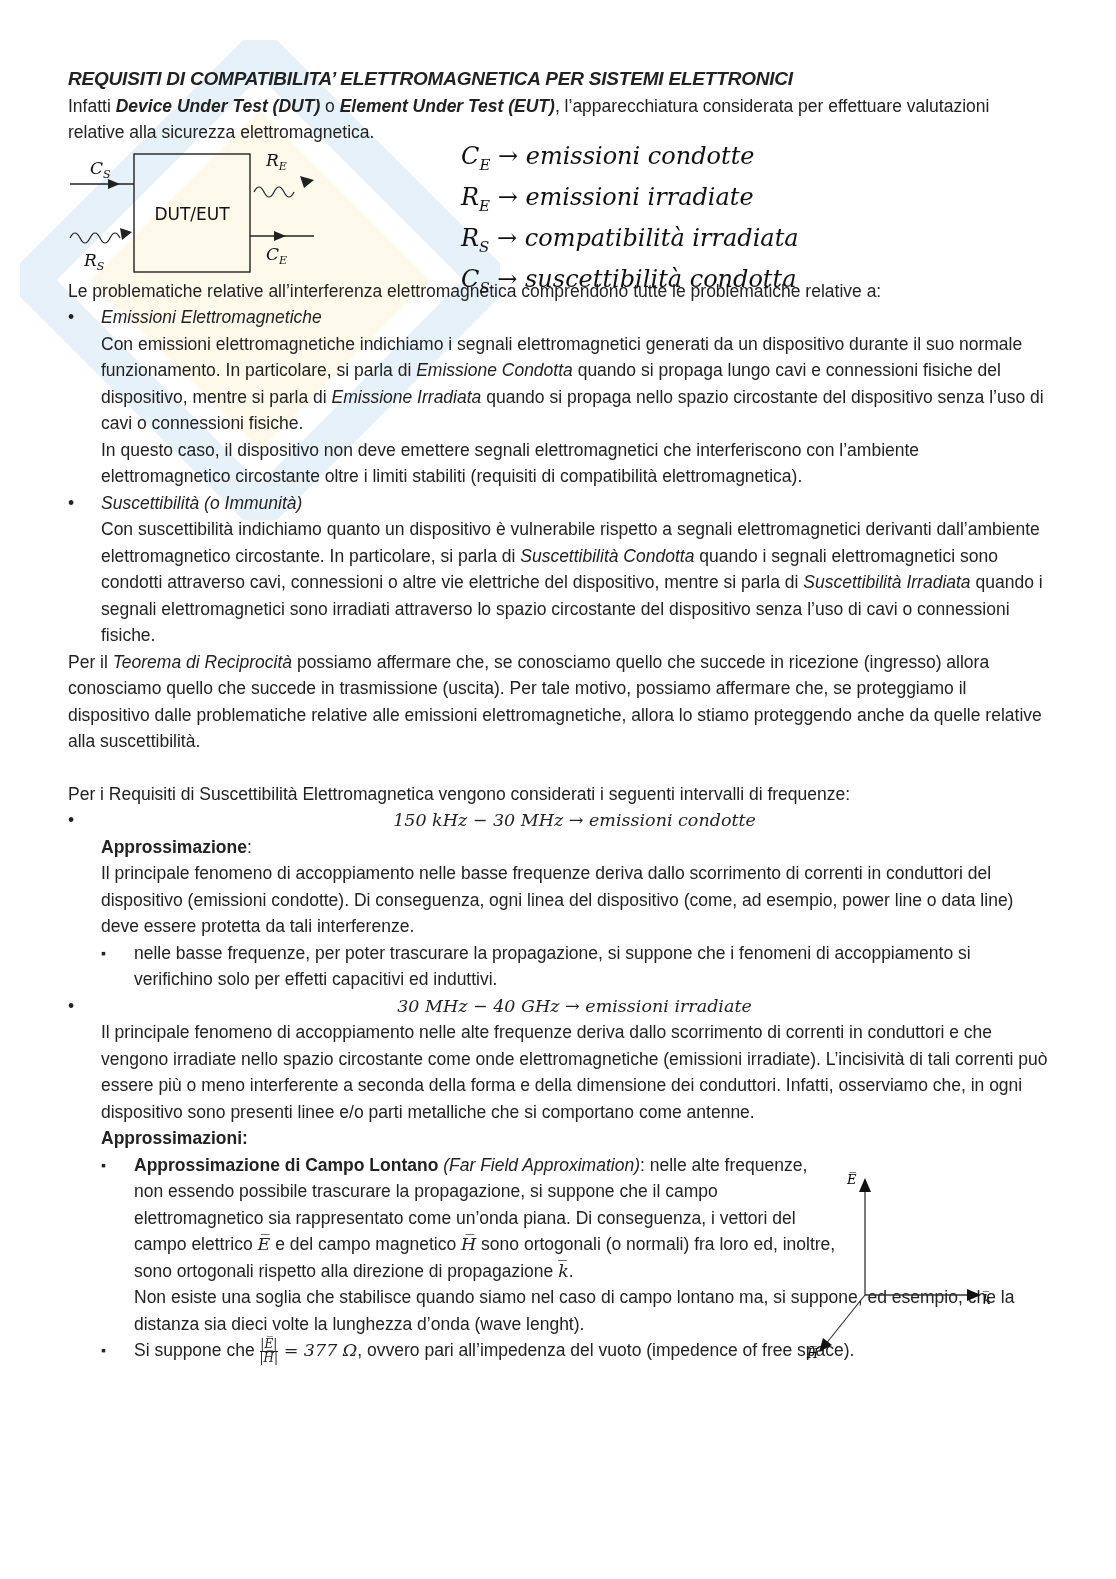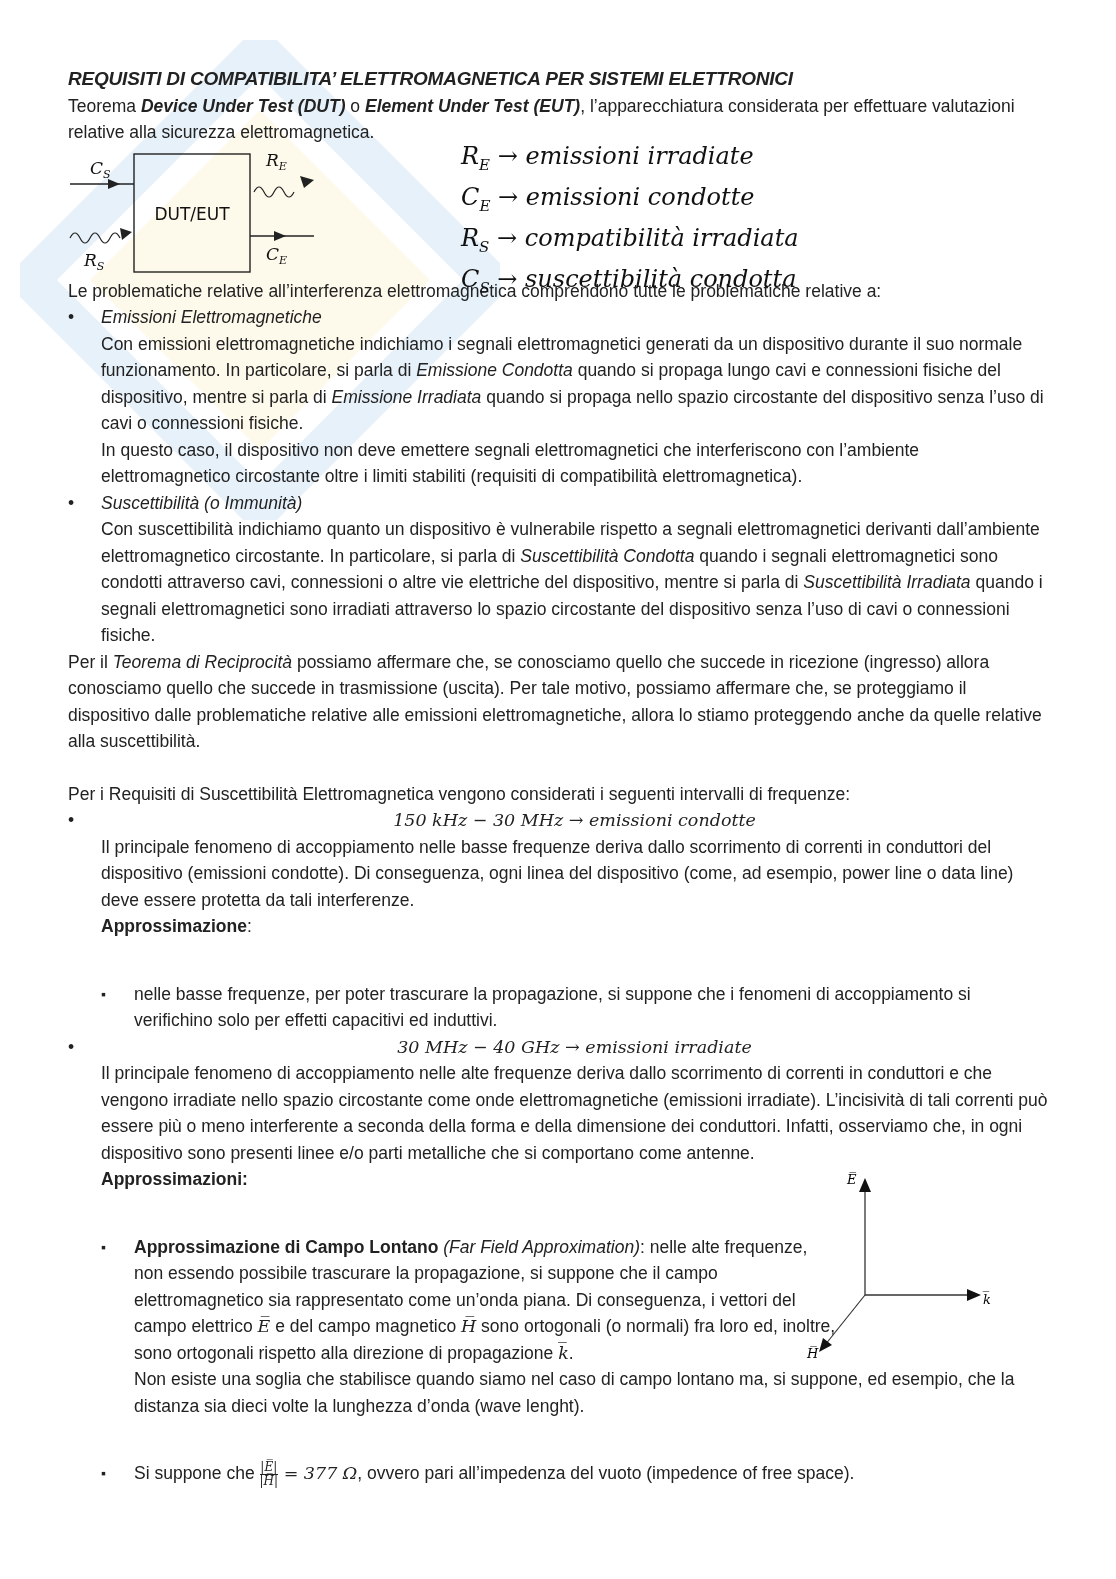--- a/index.html
+++ b/index.html
@@ -12,63 +12,63 @@
   .i { font-style: italic; }
   .b { font-weight: bold; }
   .math { font-family: "DejaVu Serif", serif; font-style: italic; text-align: center; }
   .diagram { position: relative; height: 132px; }
   .defs { position: absolute; left: 393px; top: -6px; font-family: "DejaVu Serif", serif; font-style: italic; font-size: 24px; line-height: 32.5px; color: #111; }
   .defs sub { font-size: 15px; }
   ul.bullets { list-style: none; margin: 0; padding: 0; }
   ul.bullets > li { position: relative; padding-left: 33px; }
   ul.bullets > li::before { content: "\2022"; position: absolute; left: 0; top: 0; }
   ul.squares { list-style: none; margin: 0; padding: 0; }
-  ul.squares > li { position: relative; padding-left: 33px; margin-top: 41px; }
+  ul.squares > li { position: relative; padding-left: 33px; }
   ul.squares > li::before { content: "\25AA"; position: absolute; left: 0; top: 0; font-size: 14px; }
   .gap { height: 26px; }
   .vecfig { position: absolute; left: 795px; top: 1170px; width: 200px; height: 190px; }
   .frac { display: inline-block; vertical-align: middle; text-align: center; font-size: 12px; line-height: 13px; font-family: "DejaVu Serif", serif; font-style: italic; }
   .frac span { display: block; }
   .frac .num { border-bottom: 1px solid #222; }
 </style>
 </head>
 <body>
 
 <svg class="watermark" viewBox="0 0 480 480">
   <polygon points="240,10 470,240 240,470 10,240" fill="none" stroke="#7fb3e0" stroke-width="38"></polygon>
   <polygon points="240,70 410,240 240,410 70,240" fill="#f6d94a" opacity="0.6"></polygon>
 </svg>
 
 <div class="page">
   <div class="title">REQUISITI DI COMPATIBILITA’ ELETTROMAGNETICA PER SISTEMI ELETTRONICI</div>
 
   <div>
-    <span>Teorema </span><span class="bi">Device Under Test (DUT)</span><span> o </span><span class="bi">Element Under Test (EUT)</span><span>, l’apparecchiatura considerata per effettuare valutazioni relative alla sicurezza elettromagnetica.</span>
+    <span>Infatti </span><span class="bi">Device Under Test (DUT)</span><span> o </span><span class="bi">Element Under Test (EUT)</span><span>, l’apparecchiatura considerata per effettuare valutazioni relative alla sicurezza elettromagnetica.</span>
   </div>
 
   <div class="diagram">
     <svg width="260" height="132" viewBox="0 0 260 132">
       <rect x="66" y="8" width="116" height="118" fill="none" stroke="#222" stroke-width="1.4"></rect>
       <text x="124" y="74" text-anchor="middle" font-family="DejaVu Sans, sans-serif" font-size="17" fill="#111">DUT/EUT</text>
       <line x1="2" y1="38" x2="66" y2="38" stroke="#222" stroke-width="1.3"></line>
       <polygon points="40,33 52,38 40,43" fill="#222"></polygon>
       <text x="22" y="28" font-family="DejaVu Serif, serif" font-style="italic" font-size="17" fill="#111">C<tspan font-size="11" dy="4">S</tspan></text>
       <path d="M2,92 q5,-10 10,0 q5,10 10,0 q5,-10 10,0 q5,10 10,0 q5,-10 10,0" fill="none" stroke="#222" stroke-width="1.2"></path>
       <polygon points="52,82 64,86 54,94" fill="#222"></polygon>
       <text x="16" y="120" font-family="DejaVu Serif, serif" font-style="italic" font-size="17" fill="#111">R<tspan font-size="11" dy="4">S</tspan></text>
       <path d="M186,46 q5,-10 10,0 q5,10 10,0 q5,-10 10,0 q5,10 10,0" fill="none" stroke="#222" stroke-width="1.2"></path>
       <polygon points="232,30 246,34 236,42" fill="#222"></polygon>
       <text x="198" y="20" font-family="DejaVu Serif, serif" font-style="italic" font-size="17" fill="#111">R<tspan font-size="11" dy="4">E</tspan></text>
       <line x1="182" y1="90" x2="246" y2="90" stroke="#222" stroke-width="1.3"></line>
       <polygon points="206,85 218,90 206,95" fill="#222"></polygon>
       <text x="198" y="114" font-family="DejaVu Serif, serif" font-style="italic" font-size="17" fill="#111">C<tspan font-size="11" dy="4">E</tspan></text>
     </svg>
     <div class="defs">
+      <div><span>C</span><sub>E</sub> <span>→ emissioni condotte</span></div>
       <div><span>R</span><sub>E</sub> <span>→ emissioni irradiate</span></div>
-      <div><span>C</span><sub>E</sub> <span>→ emissioni condotte</span></div>
       <div><span>R</span><sub>S</sub> <span>→ compatibilità irradiata</span></div>
       <div><span>C</span><sub>S</sub> <span>→ suscettibilità condotta</span></div>
     </div>
   </div>
 
   <div>Le problematiche relative all’interferenza elettromagnetica comprendono tutte le problematiche relative a:</div>
   <ul class="bullets">
     <li>
       <div class="i">Emissioni Elettromagnetiche</div>
       <div><span>Con emissioni elettromagnetiche indichiamo i segnali elettromagnetici generati da un dispositivo durante il suo normale funzionamento. In particolare, si parla di </span><span class="i">Emissione Condotta</span><span> quando si propaga lungo cavi e connessioni fisiche del dispositivo, mentre si parla di </span><span class="i">Emissione Irradiata</span><span> quando si propaga nello spazio circostante del dispositivo senza l’uso di cavi o connessioni fisiche.</span></div>
@@ -80,22 +80,22 @@
     </li>
   </ul>
   <div><span>Per il </span><span class="i">Teorema di Reciprocità</span><span> possiamo affermare che, se conosciamo quello che succede in ricezione (ingresso) allora conosciamo quello che succede in trasmissione (uscita). Per tale motivo, possiamo affermare che, se proteggiamo il dispositivo dalle problematiche relative alle emissioni elettromagnetiche, allora lo stiamo proteggendo anche da quelle relative alla suscettibilità.</span></div>
 
   <div class="gap"></div>
 
   <div>Per i Requisiti di Suscettibilità Elettromagnetica vengono considerati i seguenti intervalli di frequenze:</div>
   <ul class="bullets">
     <li>
       <div class="math">150 kHz − 30 MHz → emissioni condotte</div>
+      <div><span class="b">Approssimazione</span><span>:</span></div>
       <div>Il principale fenomeno di accoppiamento nelle basse frequenze deriva dallo scorrimento di correnti in conduttori del dispositivo (emissioni condotte). Di conseguenza, ogni linea del dispositivo (come, ad esempio, power line o data line) deve essere protetta da tali interferenze.</div>
-      <div><span class="b">Approssimazione</span><span>:</span></div>
       <ul class="squares">
         <li>nelle basse frequenze, per poter trascurare la propagazione, si suppone che i fenomeni di accoppiamento si verifichino solo per effetti capacitivi ed induttivi.</li>
       </ul>
     </li>
     <li>
       <div class="math">30 MHz − 40 GHz → emissioni irradiate</div>
       <div>Il principale fenomeno di accoppiamento nelle alte frequenze deriva dallo scorrimento di correnti in conduttori e che vengono irradiate nello spazio circostante come onde elettromagnetiche (emissioni irradiate). L’incisività di tali correnti può essere più o meno interferente a seconda della forma e della dimensione dei conduttori. Infatti, osserviamo che, in ogni dispositivo sono presenti linee e/o parti metalliche che si comportano come antenne.</div>
       <div class="b">Approssimazioni:</div>
       <ul class="squares">
         <li style="padding-right:210px;">

